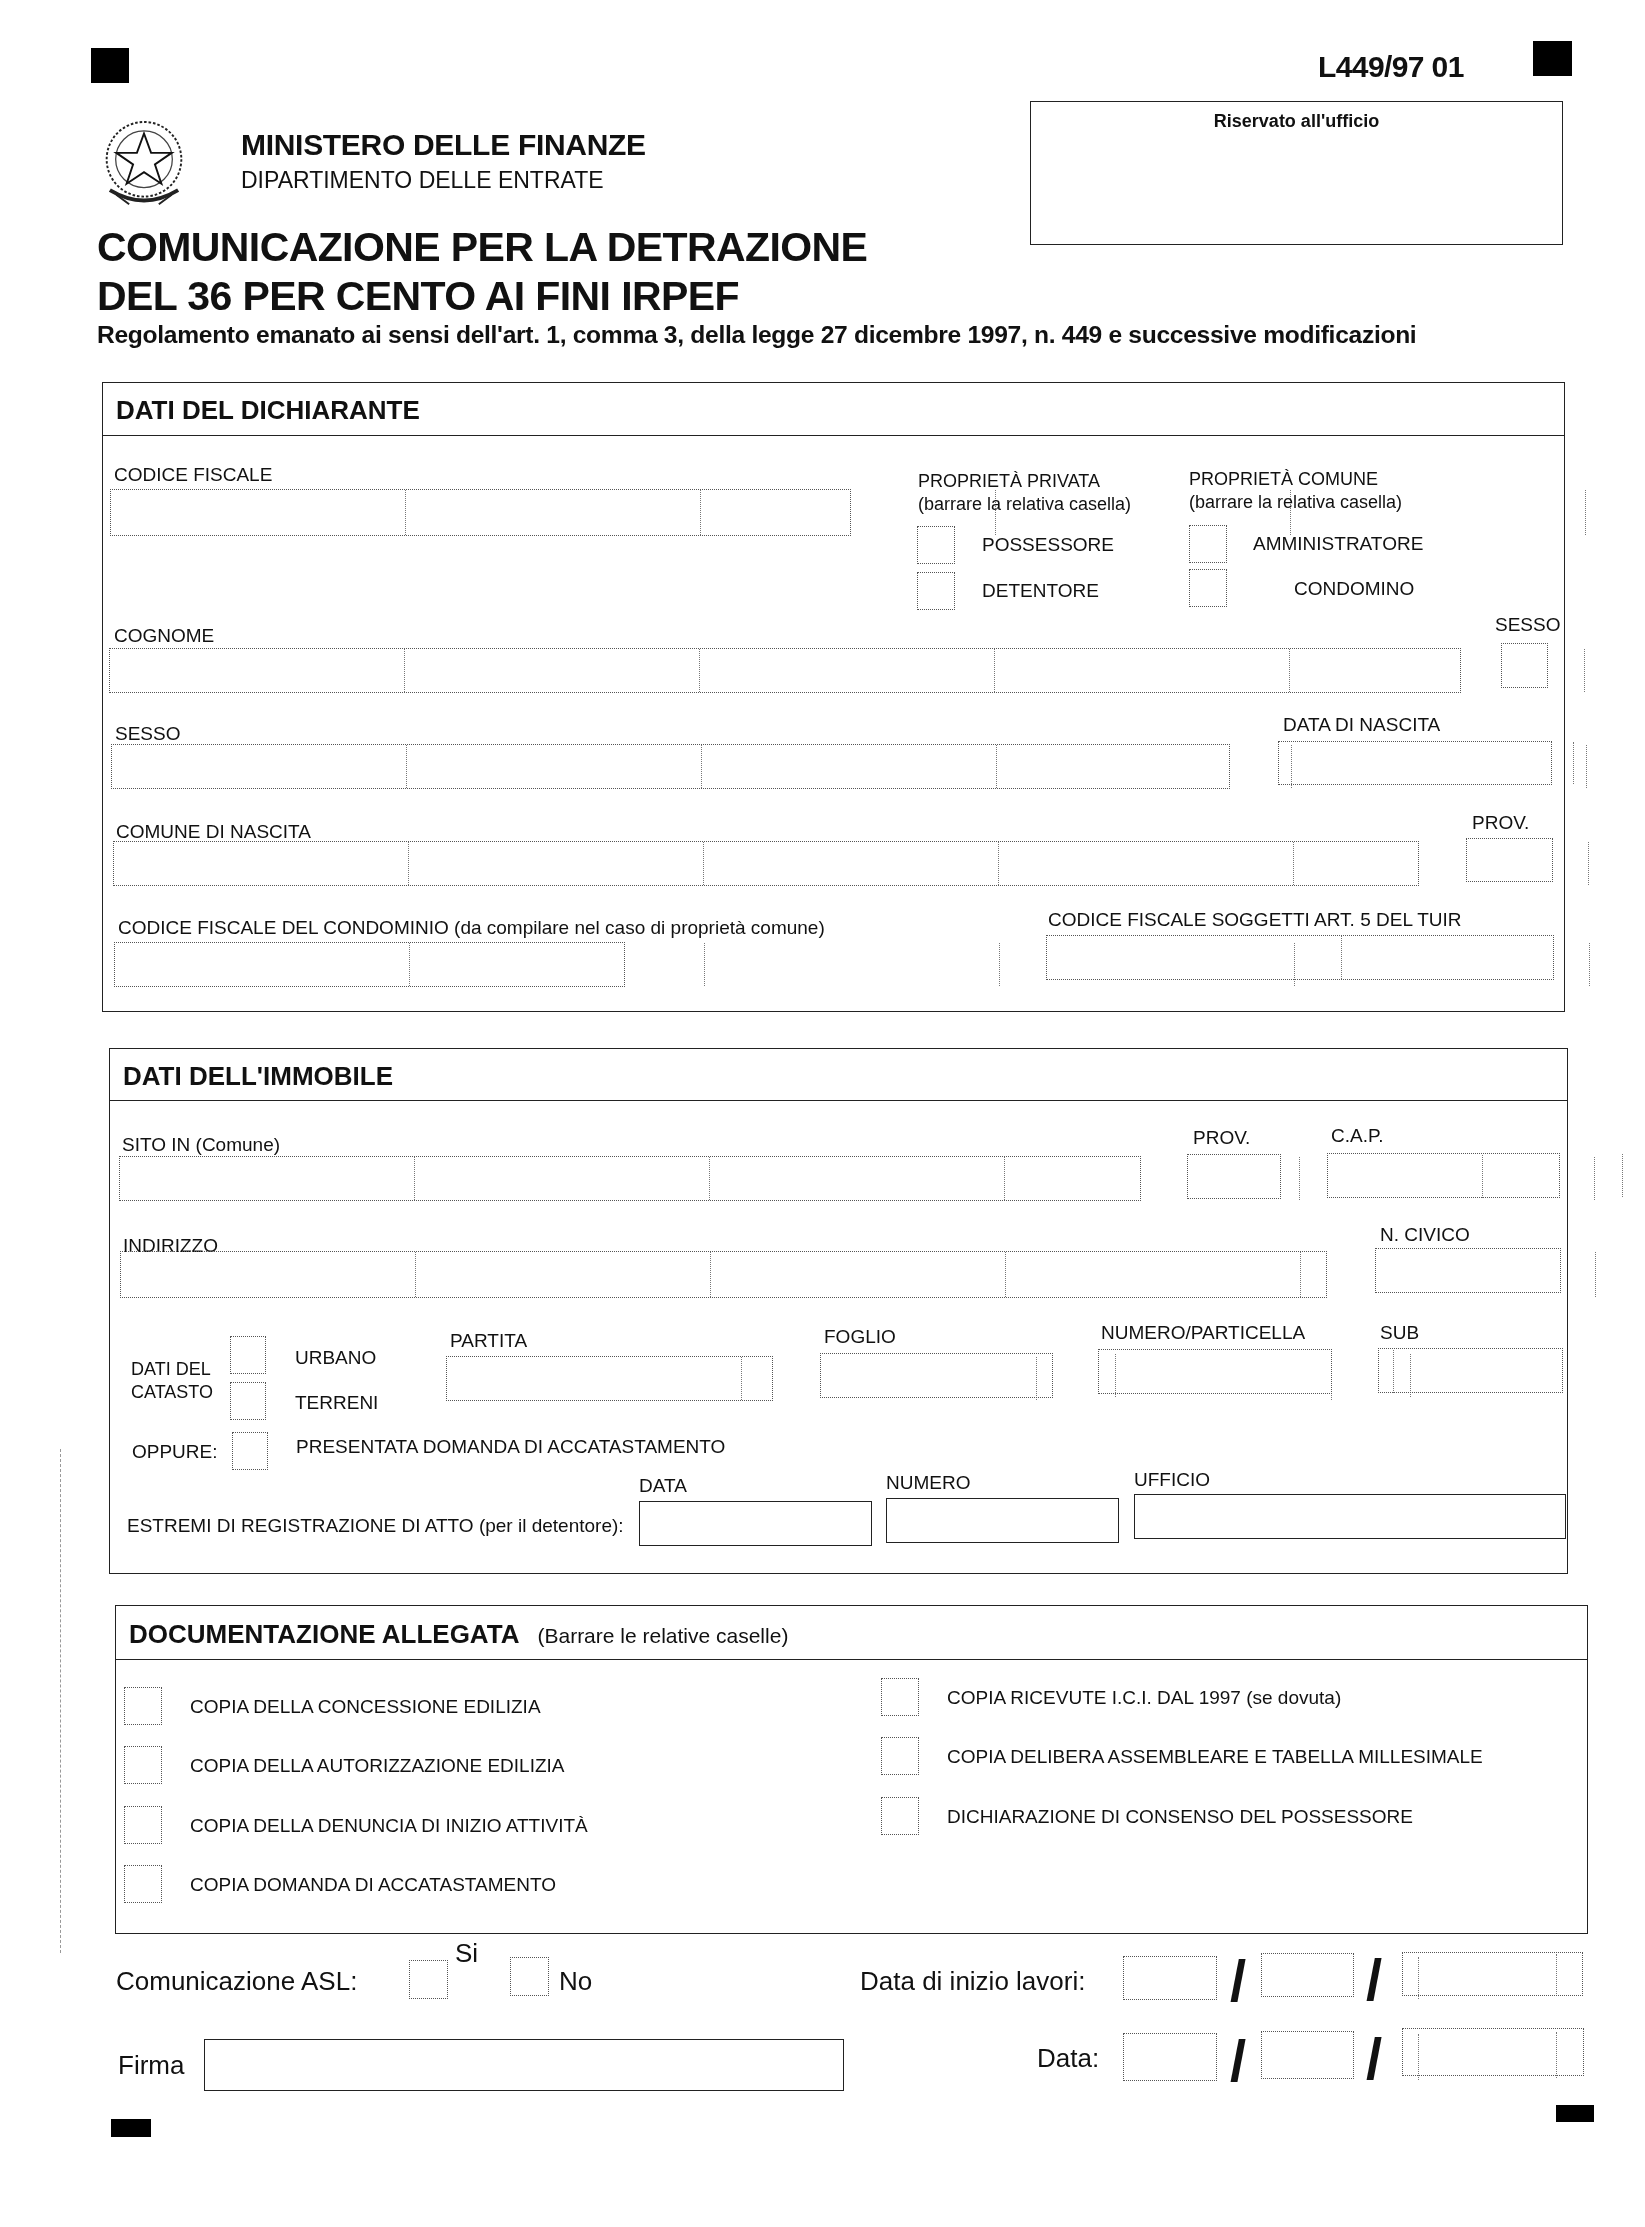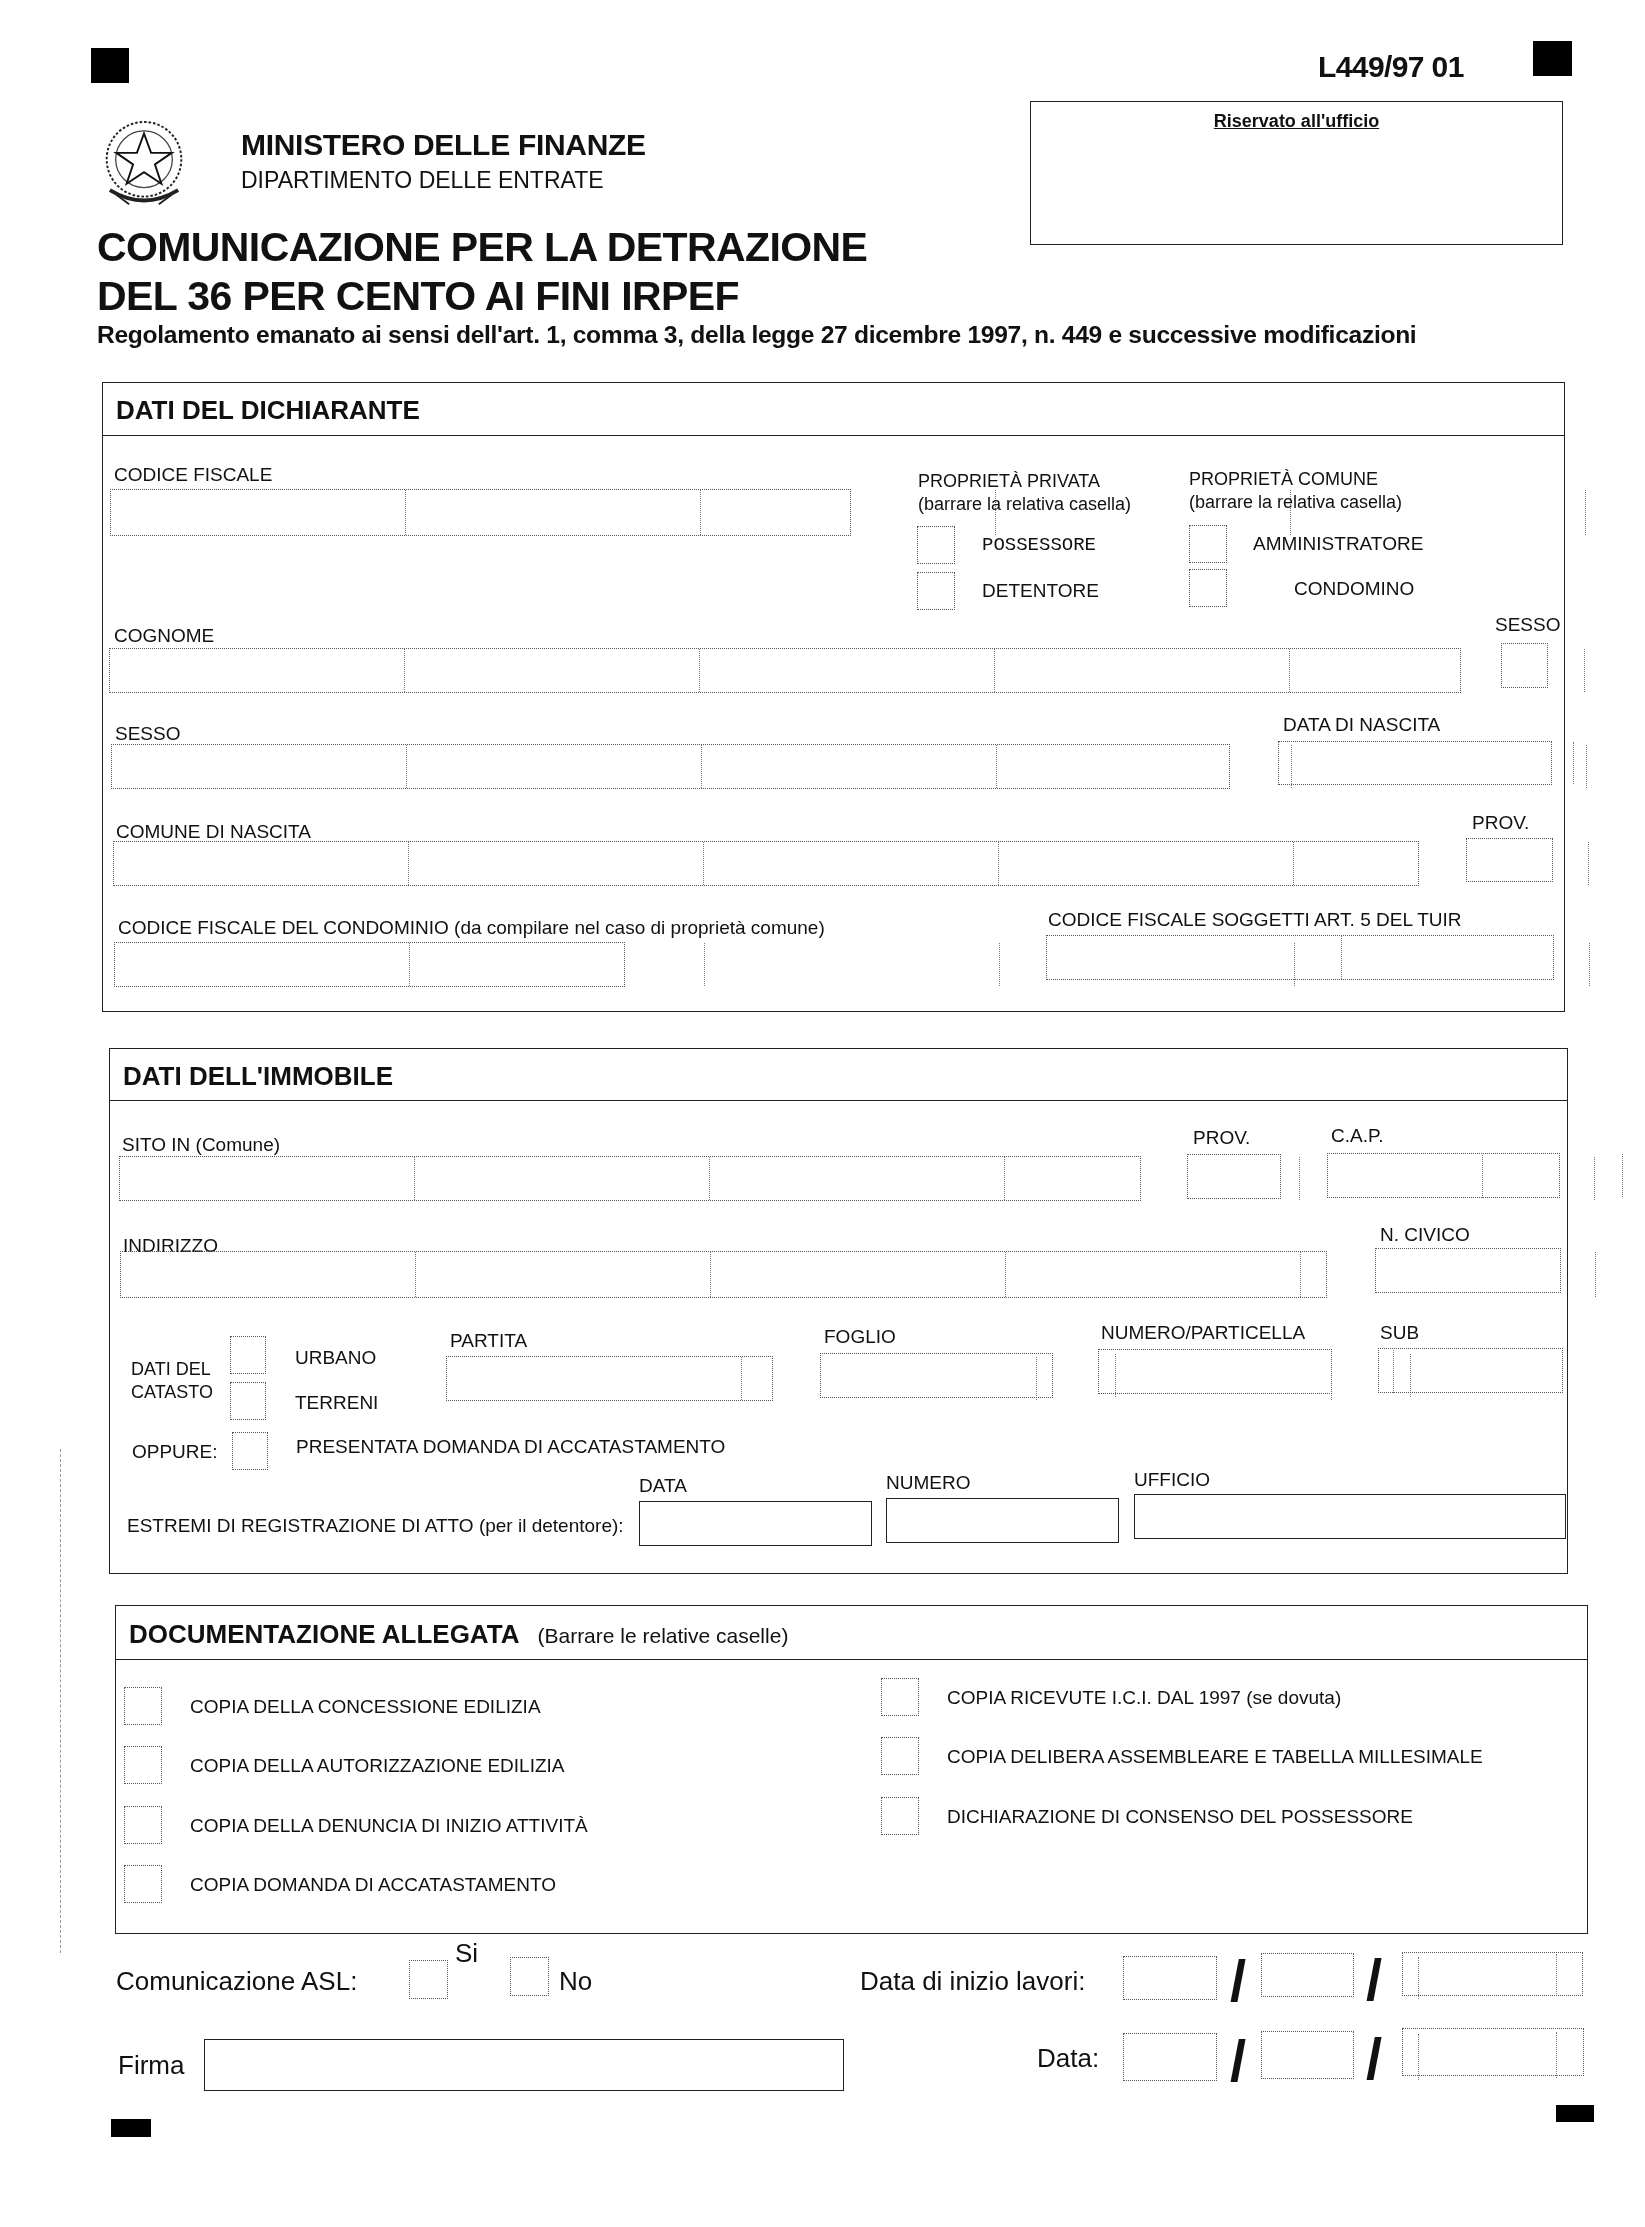--- a/index.html
+++ b/index.html
@@ -3,21 +3,21 @@
 <meta charset="utf-8">
 <style>
   html, body { margin:0; padding:0; background:#ffffff; }
   body { width:1645px; height:2227px; position:relative; overflow:hidden;
          font-family:"Liberation Sans", sans-serif; color:#111; }
   .abs { position:absolute; }
   .reg-mark { position:absolute; background:#000; }
 
   
   .form-code { font-size:30px; font-weight:bold; letter-spacing:-0.6px; }
-  .office-box { border:1.9px solid #222; box-sizing:border-box;text-decoration:underline; }
+  .office-box { border:1.9px solid #222; box-sizing:border-box; }
   .office-label { font-size:18px; font-weight:bold; text-align:center; width:100%; margin-top:9px; }
   .ministry { font-size:30px; font-weight:bold; letter-spacing:-0.3px; }
   .dept { font-size:23px; }
   .title-line { font-size:41px; font-weight:bold; letter-spacing:-0.6px; line-height:1.1; white-space:nowrap; }
   .subtitle { font-size:24.6px; font-weight:bold; white-space:nowrap; letter-spacing:-0.3px; }
 
   
   .section { position:absolute; border:1.9px solid #222; box-sizing:border-box; }
   .section-head { position:absolute; left:0; right:0; top:0; border-bottom:1.9px solid #222; box-sizing:border-box; }
   .section-title { position:absolute; left:13px; font-size:26px; font-weight:bold; white-space:nowrap; }
@@ -85,21 +85,21 @@
     <input class="cell" maxlength="1" style="">
     <input class="cell" maxlength="1" style="">
     <input class="cell" maxlength="1" style="">
   </div>
 
 <div class="lbl-sm" style="left:918px;top:470px;">
   <div>PROPRIETÀ PRIVATA</div>
   <div>(barrare la relativa casella)</div>
 </div>
 <div class="chk" style="left:917px;top:526px;width:38px;height:38px;"></div>
-<div class="lbl" style="left:982px;top:534px;font-family:Liberation Mono, monospace;">POSSESSORE</div>
+<div class="lbl" style="left:982px;top:534px;">POSSESSORE</div>
 <div class="chk" style="left:917px;top:572px;width:38px;height:38px;"></div>
 <div class="lbl" style="left:982px;top:580px;">DETENTORE</div>
 
 <div class="lbl-sm" style="left:1189px;top:468px;">
   <div>PROPRIETÀ COMUNE</div>
   <div>(barrare la relativa casella)</div>
 </div>
 <div class="chk" style="left:1189px;top:525px;width:38px;height:38px;"></div>
 <div class="lbl" style="left:1253px;top:533px;">AMMINISTRATORE</div>
 <div class="chk" style="left:1189px;top:569px;width:38px;height:38px;"></div>

